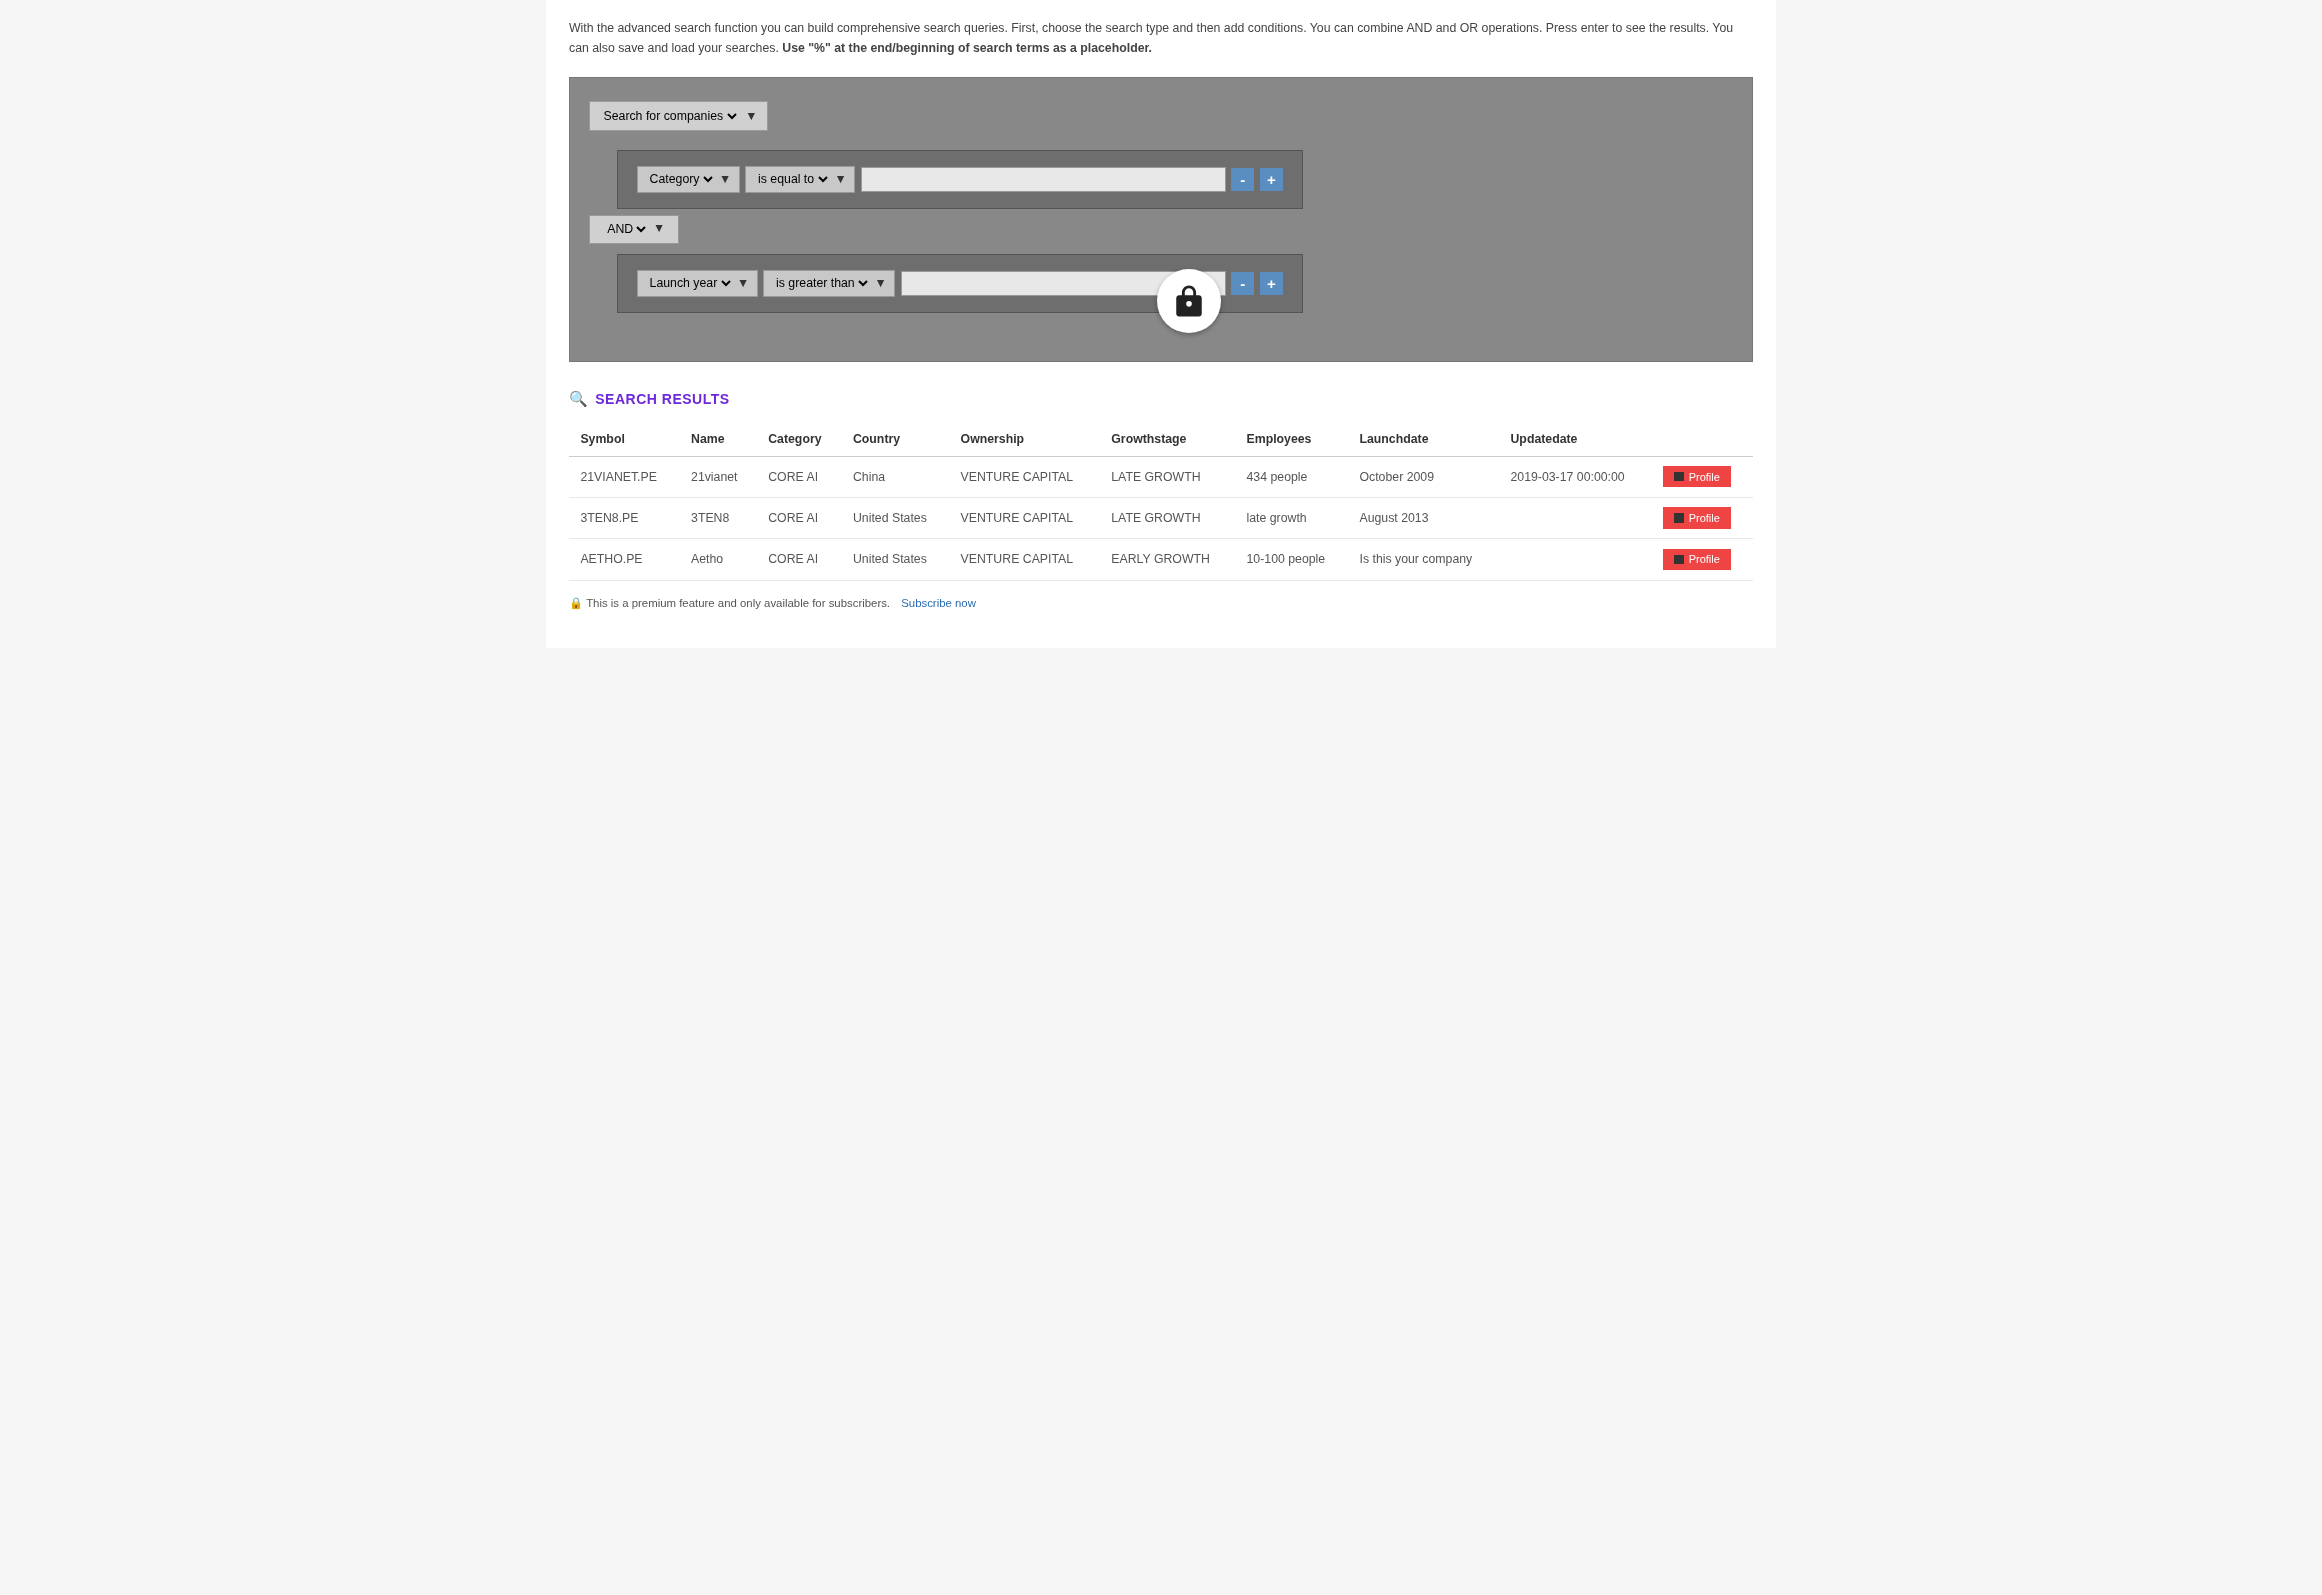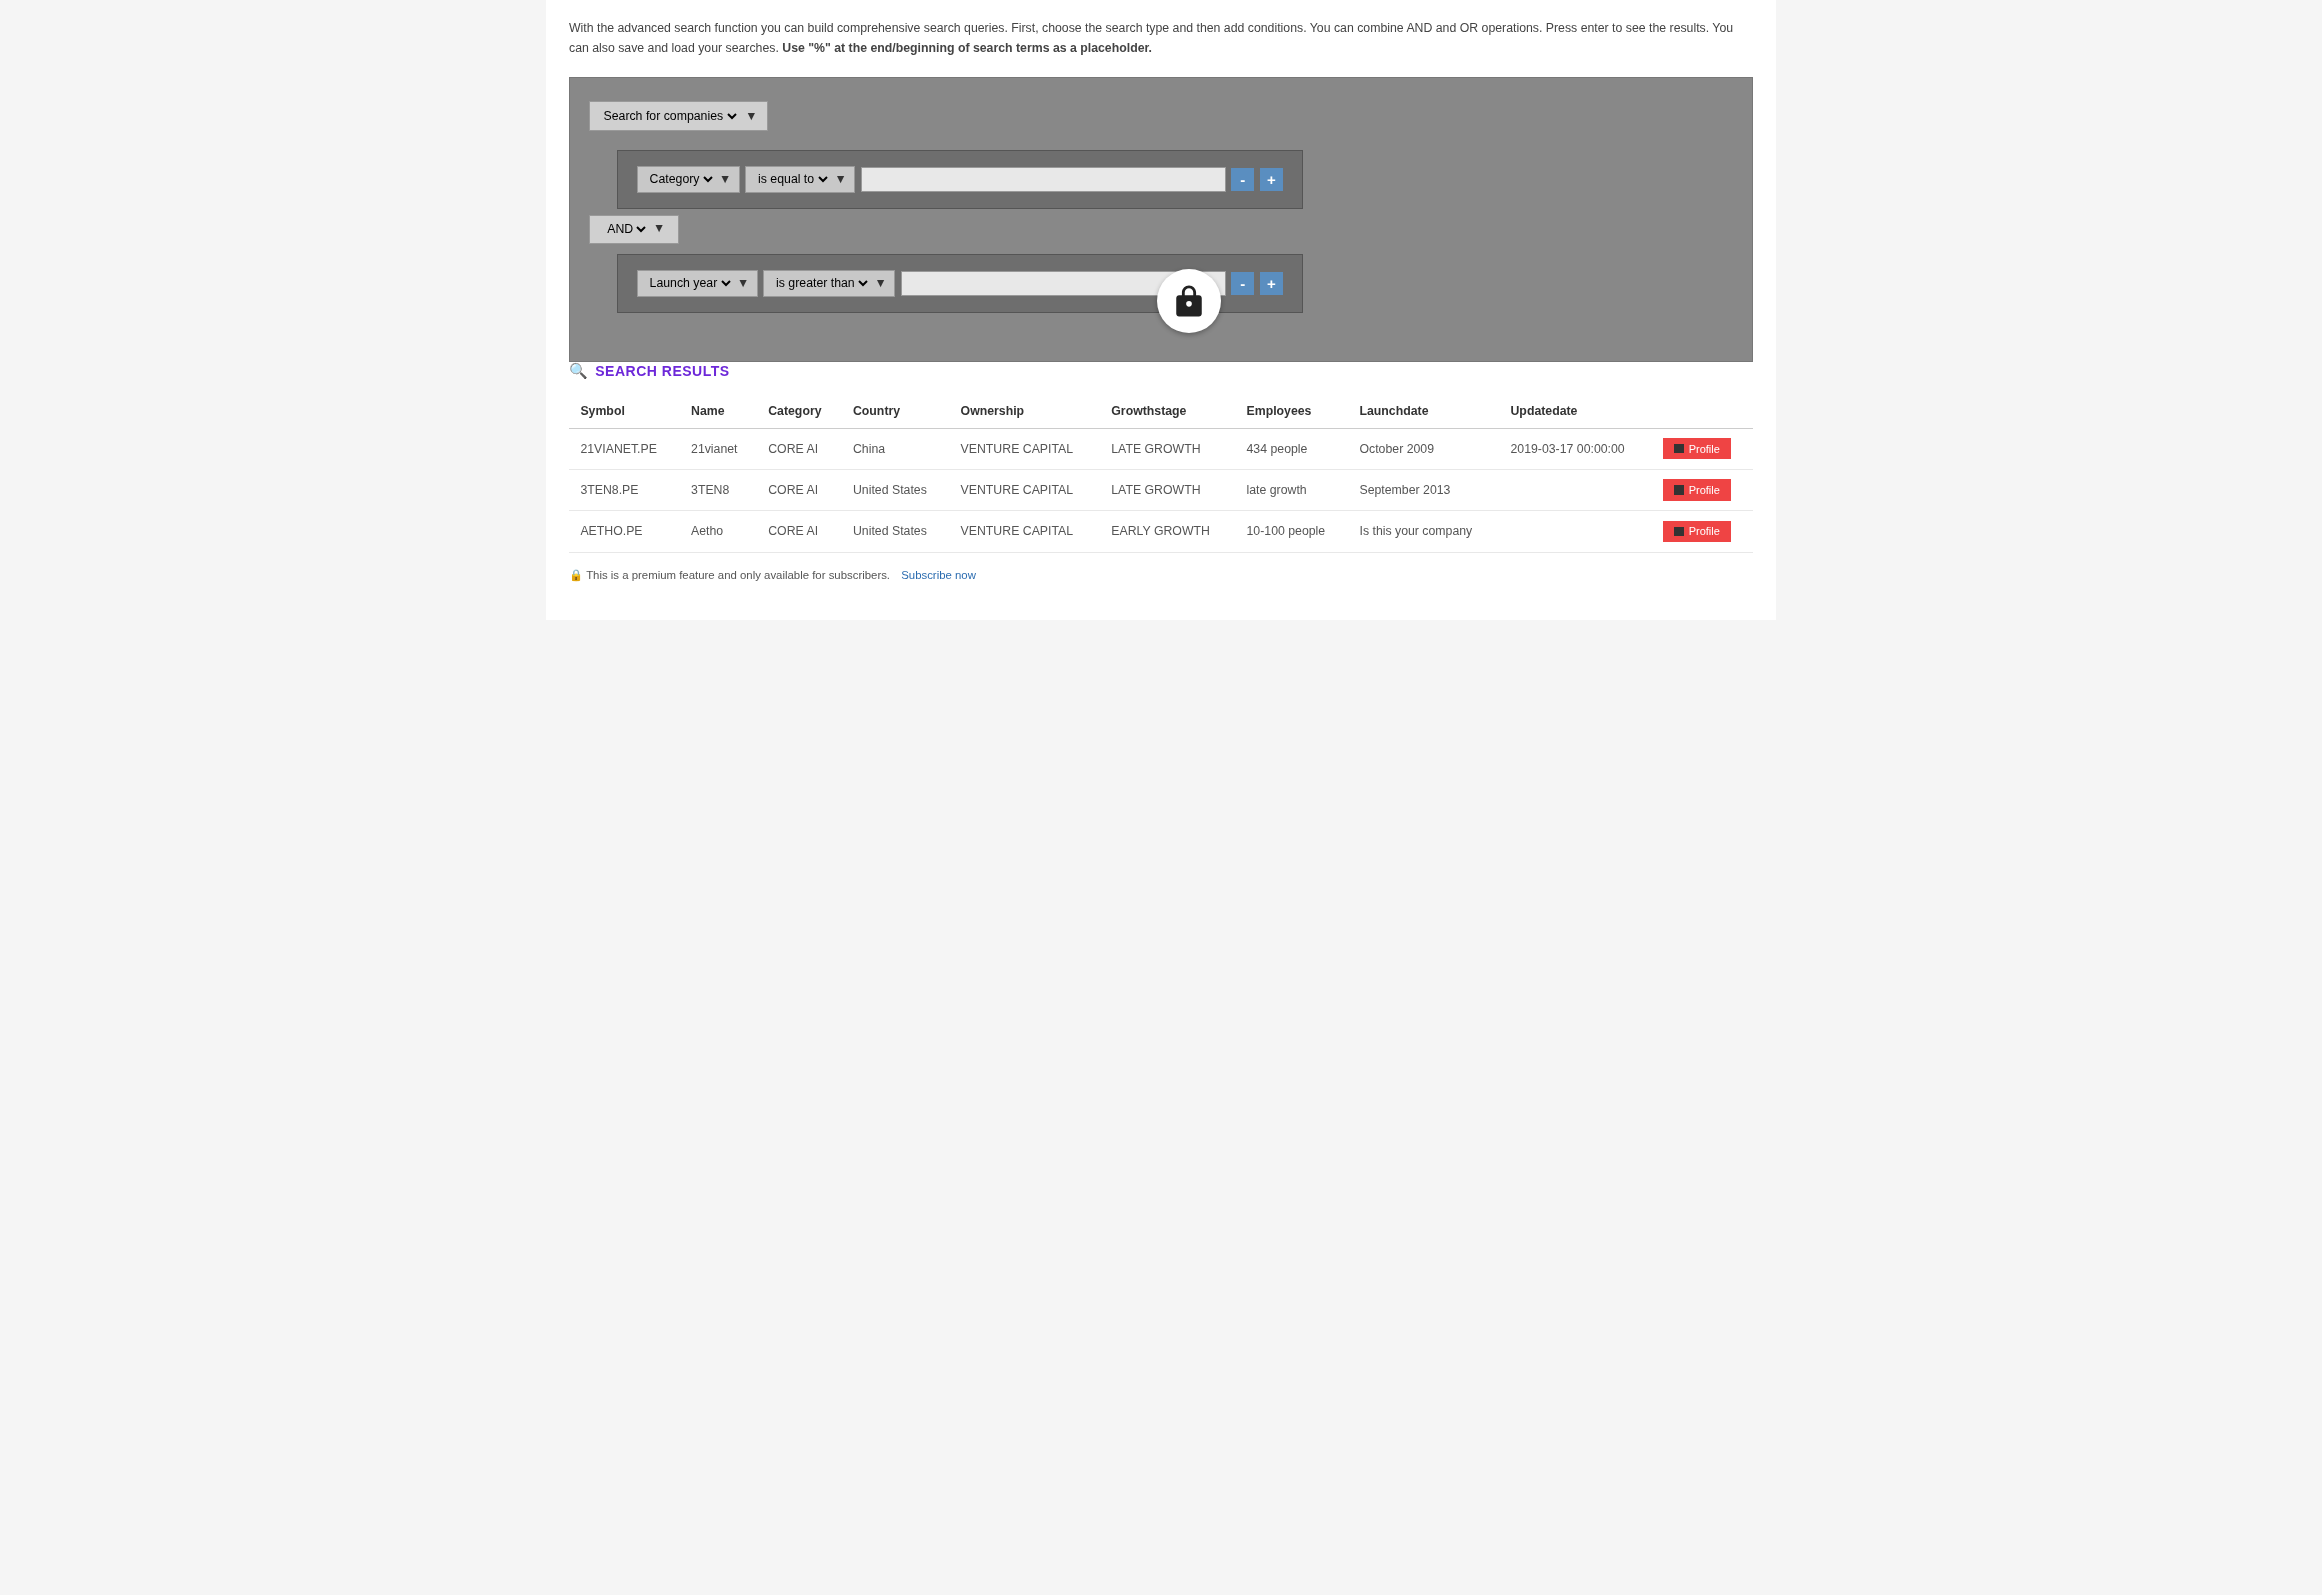--- a/index.html
+++ b/index.html
@@ -32,20 +32,21 @@
     .description strong {
       font-weight: bold;
     }
 
     
     .search-panel {
       background: #888;
       border: 0.9px solid #777;
       padding: 23px 19px 38px;
       position: relative;
+      margin-bottom: 28px;
     }
     .search-type-row {
       display: flex;
       align-items: center;
       margin-bottom: 19px;
     }
     .search-type-select {
       background: #d0d0d0;
       border: 0.9px solid #999;
       padding: 5.7px 9.5px;
@@ -348,21 +349,21 @@
           </td>
         </tr>
         <tr>
           <td>3TEN8.PE</td>
           <td>3TEN8</td>
           <td>CORE AI</td>
           <td>United States</td>
           <td>VENTURE CAPITAL</td>
           <td>LATE GROWTH</td>
           <td>late growth</td>
-          <td>September 2013</td>
+          <td>August 2013</td>
           <td></td>
           <td>
             <button class="profile-btn"><span class="profile-btn-icon"></span> Profile</button>
           </td>
         </tr>
         <tr>
           <td>AETHO.PE</td>
           <td>Aetho</td>
           <td>CORE AI</td>
           <td>United States</td>

